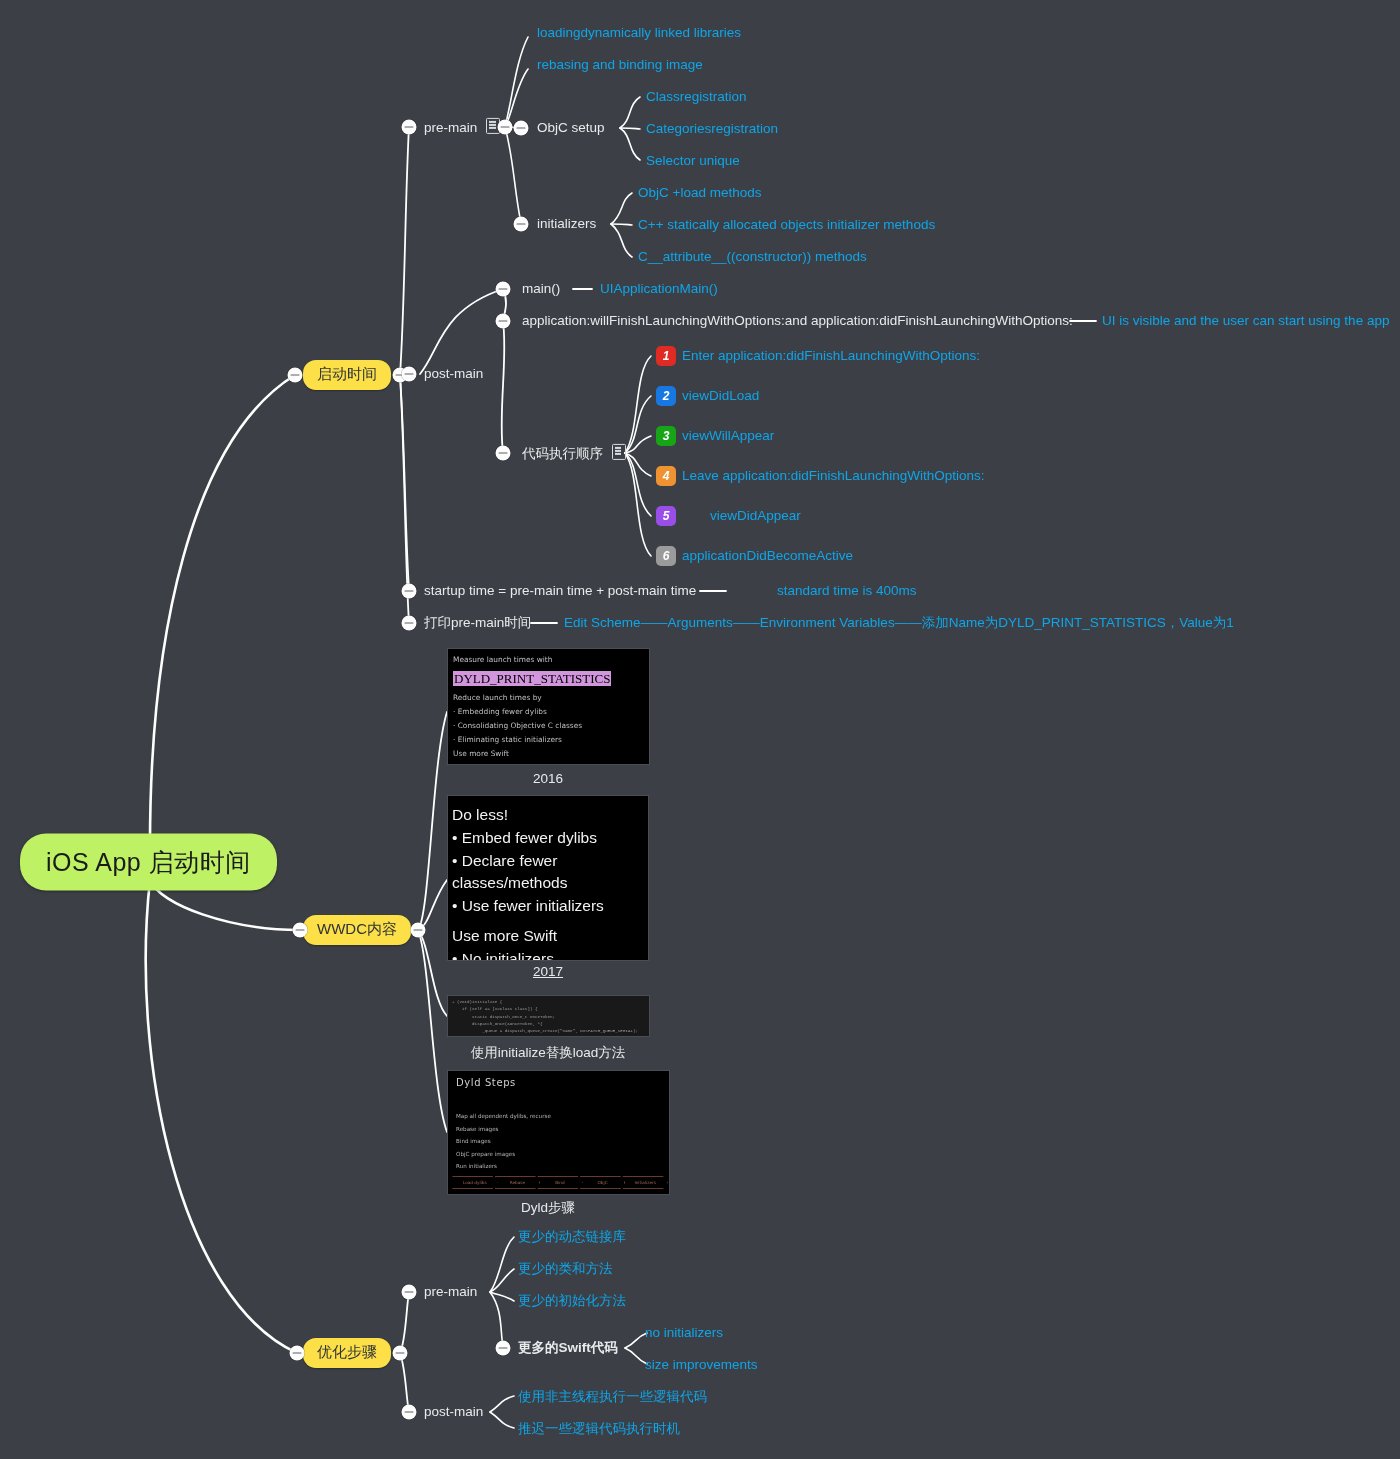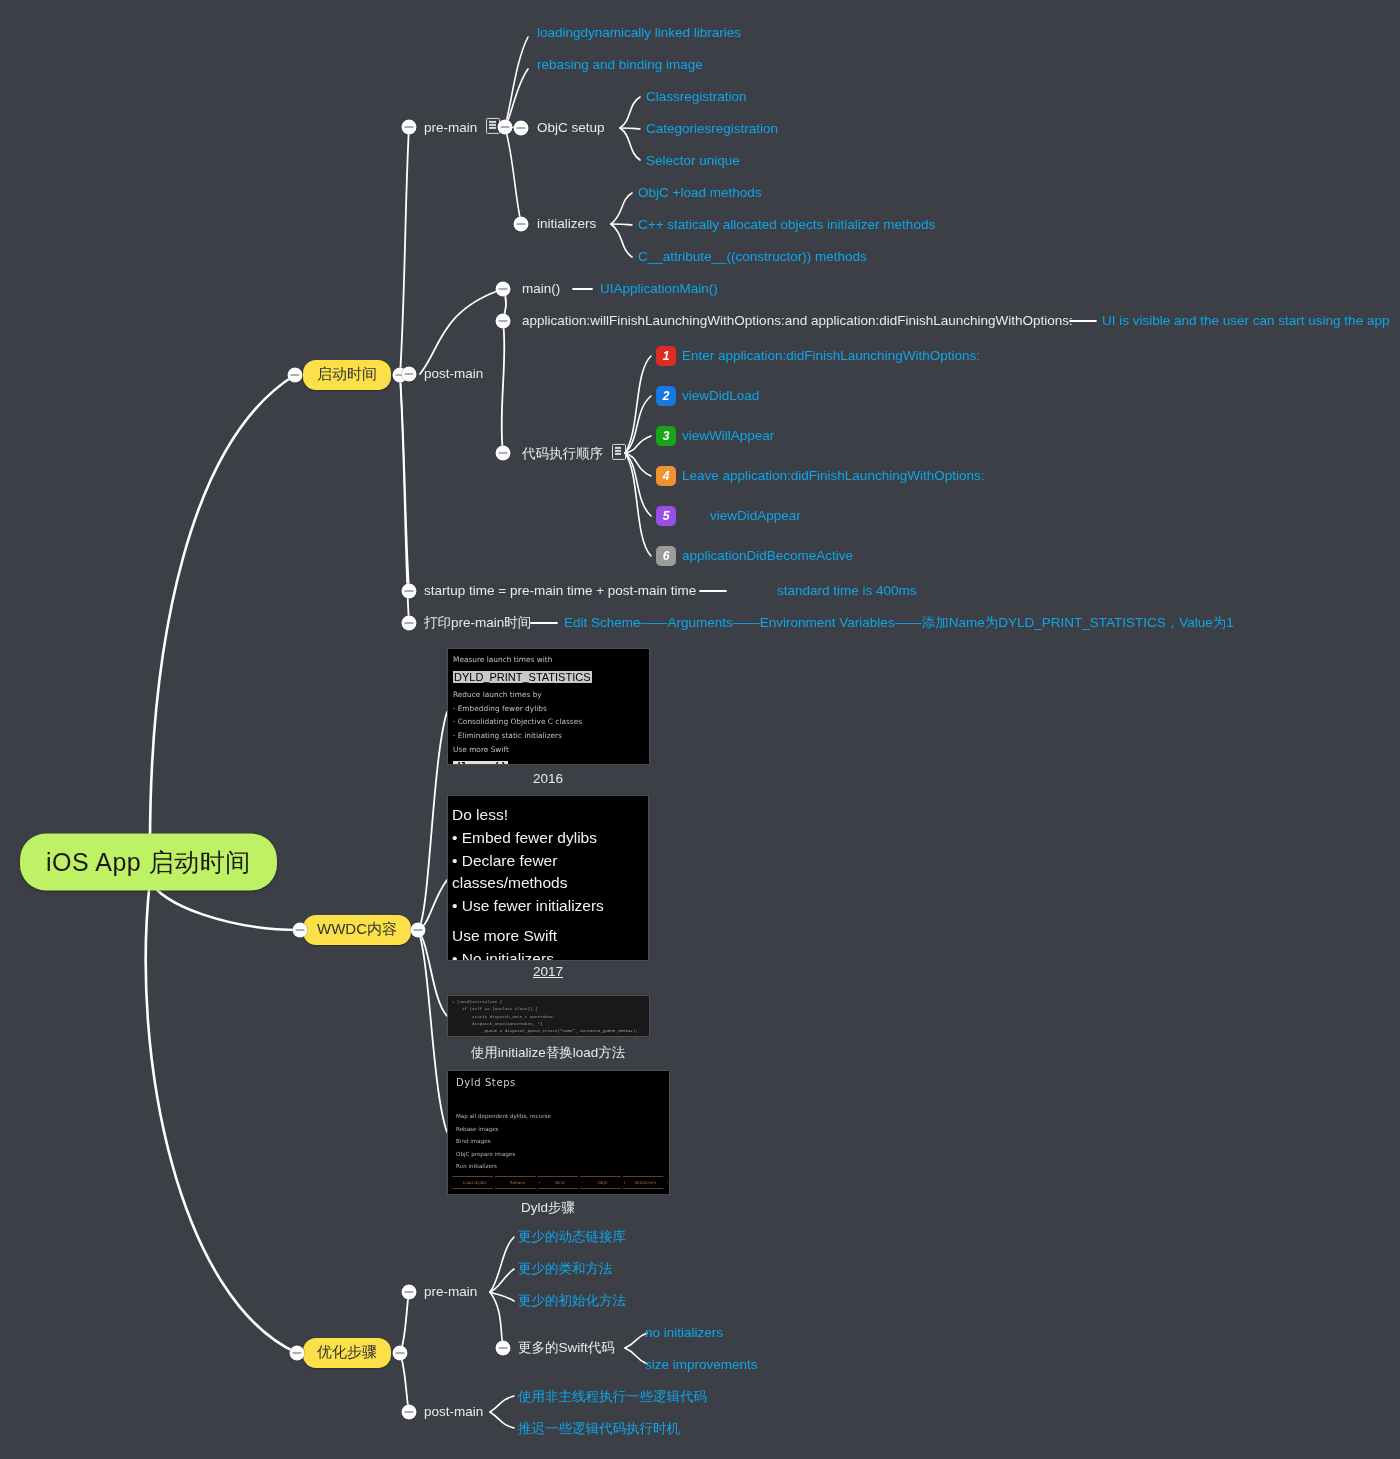--- a/index.html
+++ b/index.html
@@ -132,24 +132,24 @@
   .s16 {
     color: #dcdcdc;
     font-size: 7.4px;
     line-height: 1.88;
     padding: 4px 5px 0;
     font-family: "DejaVu Sans", sans-serif;
     filter: blur(0.35px);
     opacity: .88;
   }
   .s16 .hl {
-    background: #e5e5e5;
+    background: #f0abfc;
     color: #000;
-    font-family: Liberation Sans, sans-serif;
-    font-size: 11px;
+    font-family: Liberation Serif, serif;
+    font-size: 13px;
     padding: 0 1px;
   }
   .s16 .code {
     background: #ffffff;
     color: #000;
     font-family: "Liberation Mono", monospace;
     font-size: 11px;
     padding: 0 1px;
     font-weight: bold;
   }
@@ -421,21 +421,21 @@
   <div class="slide-caption" style="left:548px; top:1199px;">Dyld步骤</div>
 
   <div class="toggle" style="left:409px; top:1292px;"></div>
   <div class="node" style="left:424px; top:1292px;">pre-main</div>
 
   <div class="node leaf" style="left:518px; top:1237px;">更少的动态链接库</div>
   <div class="node leaf" style="left:518px; top:1269px;">更少的类和方法</div>
   <div class="node leaf" style="left:518px; top:1301px;">更少的初始化方法</div>
 
   <div class="toggle" style="left:503px; top:1348px;"></div>
-  <div class="node" style="left:518px; top:1348px;">更多的Swift代码</div>
+  <div class="node" style="left:518px; top:1348px;font-weight:bold;">更多的Swift代码</div>
   <div class="node leaf" style="left:645px; top:1333px;">no initializers</div>
   <div class="node leaf" style="left:645px; top:1365px;">size improvements</div>
 
   <div class="toggle" style="left:409px; top:1412px;"></div>
   <div class="node" style="left:424px; top:1412px;">post-main</div>
   <div class="node leaf" style="left:518px; top:1397px;">使用非主线程执行一些逻辑代码</div>
   <div class="node leaf" style="left:518px; top:1429px;">推迟一些逻辑代码执行时机</div>
 
 </div>
 

